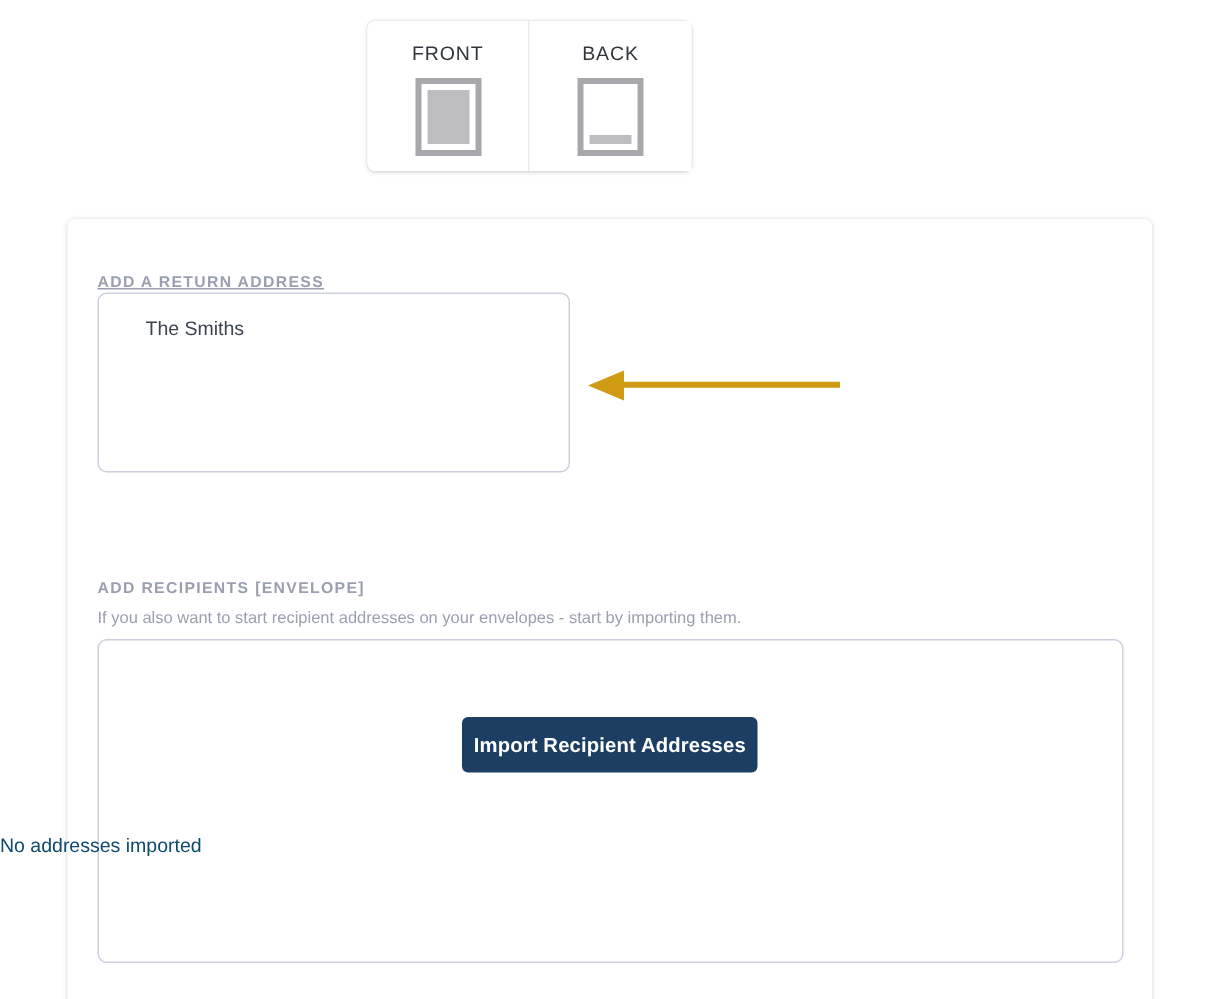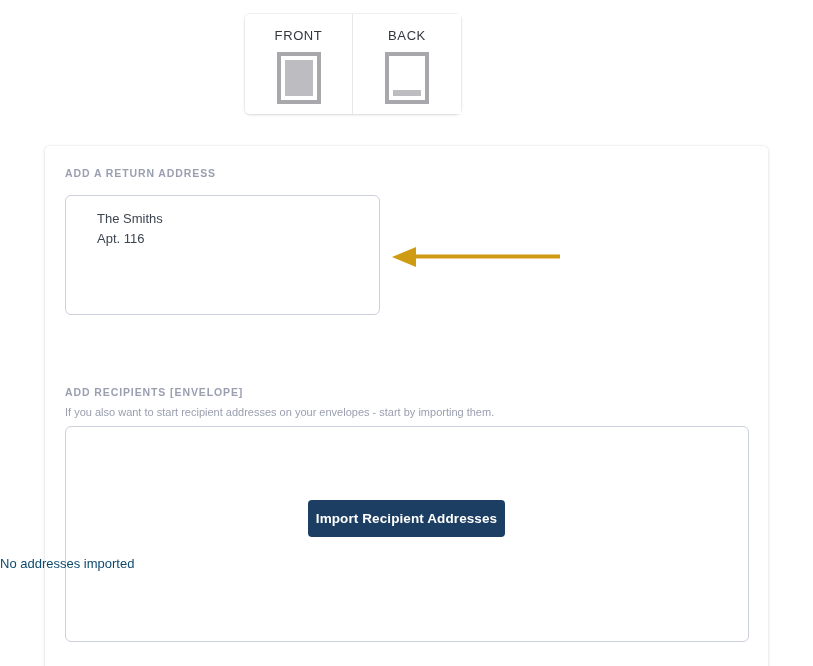--- a/index.html
+++ b/index.html
@@ -154,21 +154,21 @@
   .recip-box {
     position: absolute;
     left: 65px; top: 426px;
     width: 684px; height: 216px;
     border: 1px solid #ccd0dd;
     border-radius: 6px;
     background: #ffffff;
   }
   .import-btn {
     position: absolute;
-    left: 308px; top: 500px;
+    left: 308px; top: 478px;
     width: 197px; height: 37px;
     background: #1b3e62;
     color: #ffffff;
     border: none;
     border-radius: 4px;
     font-family: "Liberation Sans", sans-serif;
     font-size: 13.5px;
     font-weight: bold;
     cursor: pointer;
     letter-spacing: 0.1px;
@@ -201,25 +201,24 @@
       <div class="icon-doc">
         <div class="line"></div>
       </div>
     </div>
 
 
   </div>
 
   <div class="card"></div>
 
-  <div class="section-label" style="left:65px; top:167px;">ADD A RETURN ADDRESS</div>
+  <div class="section-label" style="left:65px; top:182px;text-decoration:underline;">ADD A RETURN ADDRESS</div>
 
   <div class="addr-box">
     <div class="addr-line">The Smiths</div>
-    <div class="addr-line">Apt. 116</div>
   </div>
 
   <svg class="arrow" viewBox="0 0 170 22">
     <polygon points="0,11 24,1 24,21" fill="#cf9b12"></polygon>
     <rect x="22" y="8.5" width="146" height="4" fill="#cf9b12"></rect>
   </svg>
 
   <div class="section-label" style="left:65px; top:386px;">ADD RECIPIENTS [ENVELOPE]</div>
   <div class="section-sub" style="left:65px; top:406px;">If you also want to start recipient addresses on your envelopes - start by importing them.</div>
 

